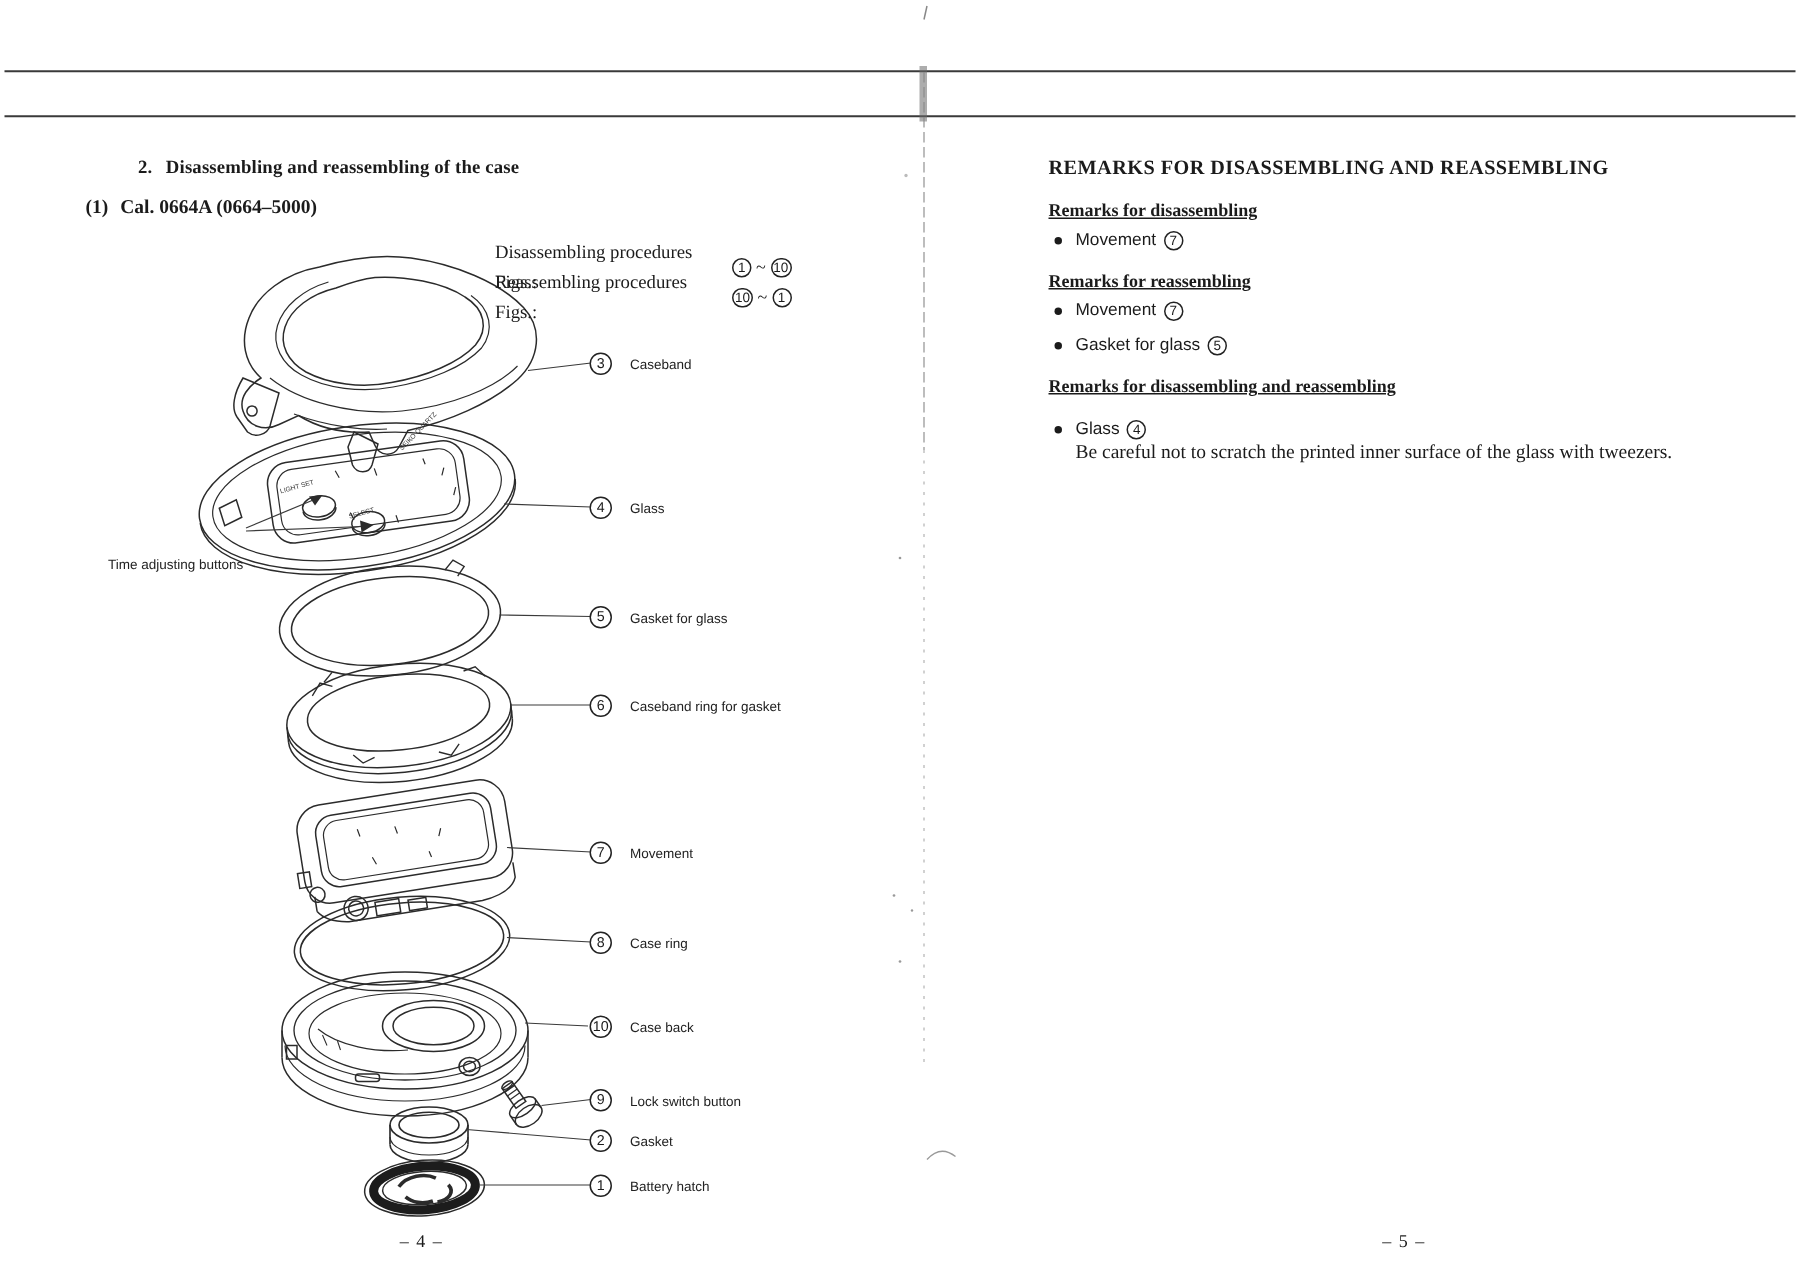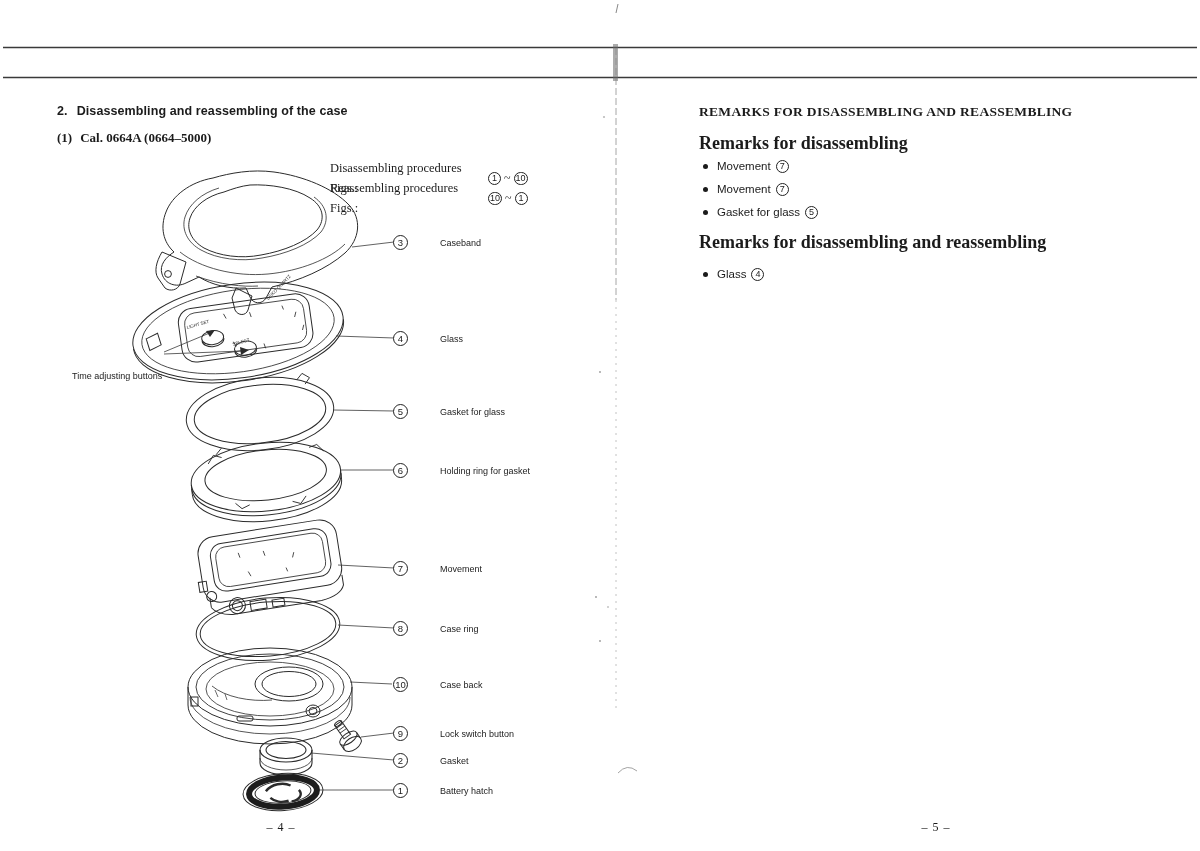--- a/index.html
+++ b/index.html
@@ -1,19 +1,19 @@
 <!DOCTYPE html>
 <html><head>
 <meta charset="utf-8">
 <style>
   html,body{margin:0;padding:0;background:#e8e8e8;}
   .page{position:relative;width:1200px;height:851px;background:#ffffff;overflow:hidden;
         font-family:"Liberation Serif","DejaVu Serif",serif;color:#1b1b1b;}
   .abs{position:absolute;}
-  .sans{font-family:Liberation Sans, sans-serif;}
+  .sans{font-family:Liberation Serif, serif;margin-left:35px;}
   .serif{font-family:"Liberation Serif","DejaVu Serif",serif;}
 
   
   .sec-title{top:104px;left:57px;font-size:12.5px;font-weight:bold;letter-spacing:.1px;}
   .sec-title .num{margin-right:9px;}
   .sub-title{top:130px;left:57px;font-size:13px;font-weight:bold;}
   .sub-title .num{margin-right:8px;}
 
   
   .procs{top:146px;left:330px;font-size:12.5px;line-height:20px;margin-top:22px;}
@@ -23,30 +23,30 @@
 
   
   .circ{display:inline-flex;align-items:center;justify-content:center;
         min-width:13px;height:13px;padding:0 1px;border:1px solid #222;border-radius:9px;
         font-family:"Liberation Sans","DejaVu Sans",sans-serif;font-size:9px;line-height:1;
         box-sizing:border-box;background:#fff;}
 
   
   .callout{left:393px;height:17px;display:flex;align-items:center;}
   .callout .circ{min-width:15px;height:15px;font-size:9.5px;}
-  .plabel{margin-left:32px;font-family:"Liberation Sans","DejaVu Sans",sans-serif;
+  .plabel{margin-left:12px;font-family:"Liberation Sans","DejaVu Sans",sans-serif;
           font-size:9px;color:#222;white-space:nowrap;}
 
   .annot{top:347px;left:72px;font-family:"Liberation Sans","DejaVu Sans",sans-serif;
          font-size:9px;color:#222;margin-top:24px;}
 
   
   .rp{top:104px;left:699px;width:474px;}
   .rp-title{margin:0 0 13px 0;font-size:13.5px;font-weight:bold;letter-spacing:.3px;}
-  .rp-h2{margin:12px 0 4px 0;font-size:18px;font-weight:bold;}
+  .rp-h2{margin:12px 0 4px 0;font-size:12px;font-weight:bold;text-decoration:underline;}
   .rp-h2:first-of-type{margin-top:0;}
   .item{margin:0 0 7px 0;}
   .item-head{display:flex;align-items:center;height:16px;}
   .bullet{width:5px;height:5px;border-radius:50%;background:#1b1b1b;margin:0 9px 0 4px;flex:0 0 auto;}
   .pname{font-family:"Liberation Sans","DejaVu Sans",sans-serif;font-size:11.5px;margin-right:5px;}
   .item-body{margin-left:18px;font-size:13px;line-height:14.5px;text-align:justify;}
 
   .pgnum{font-size:12px;letter-spacing:1px;}
   .pgnum-left{top:820px;left:251px;width:60px;text-align:center;}
   .pgnum-right{top:820px;left:906px;width:60px;text-align:center;}
@@ -244,21 +244,21 @@
   <div class="abs callout" style="top:330px">
     <span class="circ">4</span>
     <span class="plabel">Glass</span>
   </div>
   <div class="abs callout" style="top:403px">
     <span class="circ">5</span>
     <span class="plabel">Gasket for glass</span>
   </div>
   <div class="abs callout" style="top:462px">
     <span class="circ">6</span>
-    <span class="plabel">Holding ring for gasket</span>
+    <span class="plabel">Caseband ring for gasket</span>
   </div>
   <div class="abs callout" style="top:560px">
     <span class="circ">7</span>
     <span class="plabel">Movement</span>
   </div>
   <div class="abs callout" style="top:620px">
     <span class="circ">8</span>
     <span class="plabel">Case ring</span>
   </div>
   <div class="abs callout" style="top:676px">
@@ -285,20 +285,21 @@
 
     <h2 class="rp-h2 serif">Remarks for disassembling</h2>
     <div class="item">
       <div class="item-head">
         <span class="bullet"></span>
         <span class="pname">Movement</span>
         <span class="circ">7</span>
       </div>
     </div>
 
+    <h2 class="rp-h2 serif">Remarks for reassembling</h2>
     <div class="item">
       <div class="item-head">
         <span class="bullet"></span>
         <span class="pname">Movement</span>
         <span class="circ">7</span>
       </div>
     </div>
     <div class="item">
       <div class="item-head">
         <span class="bullet"></span>
@@ -307,18 +308,19 @@
       </div>
     </div>
 
     <h2 class="rp-h2 serif">Remarks for disassembling and reassembling</h2>
     <div class="item" style="margin-top:13px">
       <div class="item-head">
         <span class="bullet"></span>
         <span class="pname">Glass</span>
         <span class="circ">4</span>
       </div>
+      <div class="item-body">Be careful not to scratch the printed inner surface of the glass with tweezers.</div>
     </div>
   </div>
 
   <div class="abs pgnum pgnum-right">– 5 –</div>
 
 </div>
 
 </body></html>

